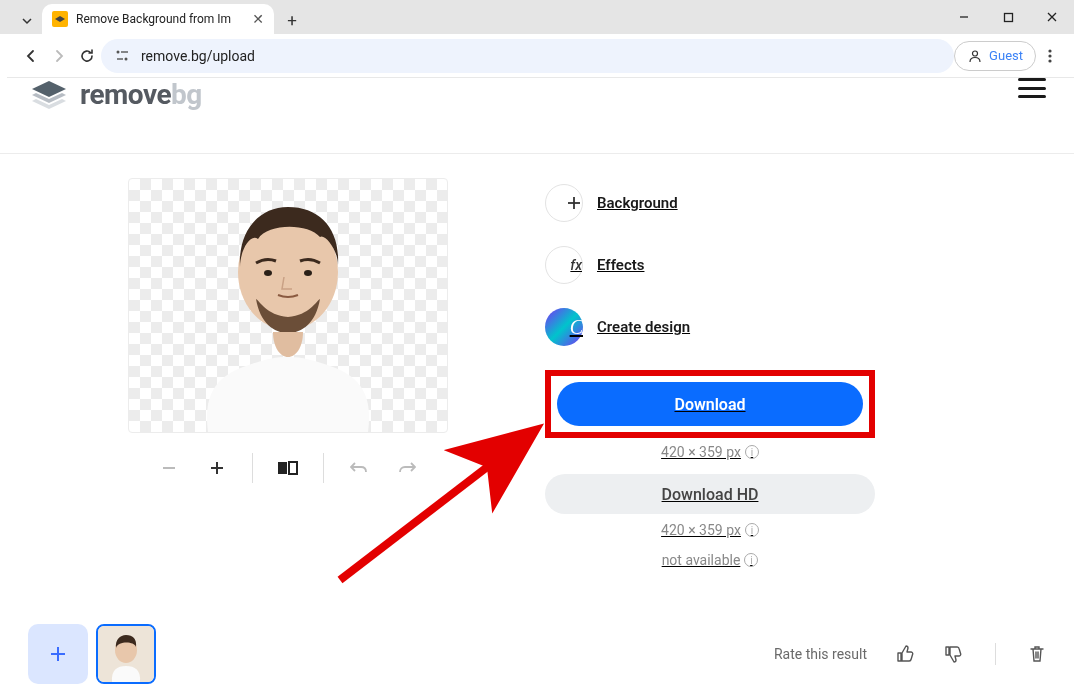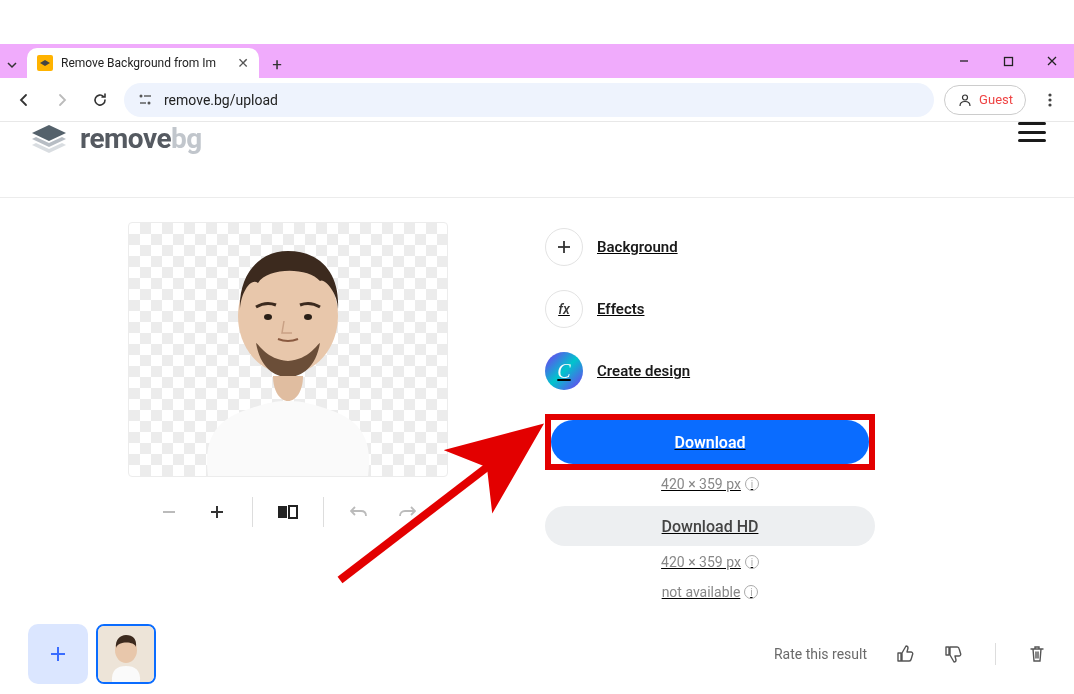--- a/index.html
+++ b/index.html
@@ -1,36 +1,36 @@
 <!DOCTYPE html>
 <html><head>
 <meta charset="utf-8">
 <style>
 * { margin: 0; padding: 0; box-sizing: border-box; font-family: -apple-system, BlinkMacSystemFont, "Segoe UI", Roboto, sans-serif; }
 body { width: 1074px; height: 694px; background: #fff; overflow: hidden; position: relative; }
 
 
-.browser-top { background: #f0abfc; height: 34px; display: flex; align-items: flex-end; padding-left: 1px; position: relative; margin-top: 44px; }
+.browser-top { background: #e5e5e5; height: 34px; display: flex; align-items: flex-end; padding-left: 16px; position: relative; }
 .tab-dropdown { width: 22px; height: 26px; display:flex; align-items:center; justify-content:center; color:#333; }
 .tab { background: #fff; height: 30px; border-radius: 10px 10px 0 0; display: flex; align-items: center; padding: 0 10px; width: 232px; gap: 8px; margin-left: 4px; }
 .tab .favicon { width: 16px; height: 16px; display:flex; align-items:center; justify-content:center; }
 .tab .favicon svg { width:16px; height:16px; }
 .tab .tab-title { font-size: 12px; color: #222; flex: 1; white-space: nowrap; overflow: hidden; text-overflow: ellipsis; }
 .tab .tab-close { color: #555; font-size: 14px; }
 .new-tab { width: 28px; height: 28px; display:flex; align-items:center; justify-content:center; color:#333; font-size:17px; margin-left:4px; }
 .win-controls { position:absolute; right:0; top:0; display:flex; height:34px; }
 .win-controls div { width:44px; display:flex; align-items:center; justify-content:center; color:#222; font-size:14px; }
 
-.toolbar { height: 44px; background:#fff; display:flex; align-items:center; padding: 12px 10px; gap: 10px; border-bottom: 1px solid #e8e8e8;}
+.toolbar { height: 44px; background:#fff; display:flex; align-items:center; padding: 12px 10px; border-bottom: 1px solid #e8e8e8; margin-left: 7px;}
 .nav-btn { width:28px; height:28px; display:flex; align-items:center; justify-content:center; color:#333; border-radius:50%; }
 .nav-btn.disabled { color:#aaa; }
 .url-bar { flex:1; height:34px; background:#eef3fd; border-radius:17px; display:flex; align-items:center; padding:0 14px; gap:10px; }
 .url-bar .site-chip { color:#4a4a4a; font-size:14px; }
 .url-text { font-size:14px; color:#222; }
-.guest-chip { height:30px; border:1px solid #ccc; border-radius:15px; display:flex; align-items:center; padding:0 12px; gap:6px; font-size:13px; color:#ef4444; }
+.guest-chip { height:30px; border:1px solid #ccc; border-radius:15px; display:flex; align-items:center; padding:0 12px; gap:6px; font-size:13px; color:#3b82f6; }
 .kebab { width:28px; height:28px; display:flex; align-items:center; justify-content:center; color:#333; }
 
 
 .page-header { height:76px; display:flex; align-items:flex-start; justify-content:space-between; padding: 0 28px; border-bottom:1px solid #ececec; }
 .logo { display:flex; align-items:center; gap:10px; }
 .logo-stack { width:42px; height:32px; position:relative; }
 .logo-text { font-size:28px; font-weight:700; letter-spacing:-0.5px; }
 .logo-text .dark { color:#555a61; }
 .logo-text .light { color:#c1c6cc; }
 .hamburger { width:28px; height:20px; display:flex; flex-direction:column; justify-content:space-between; }
@@ -42,26 +42,26 @@
 .preview-box { width:320px; height:255px; border:1px solid #ececec; border-radius:4px; background: repeating-conic-gradient(#ececec 0% 25%, #fff 0% 50%) 0 0 / 22px 22px; position:relative; overflow:hidden; margin-left:30px;}
 .preview-person { position:absolute; left:50%; bottom:0; transform:translateX(-50%); }
 
 .img-controls { display:flex; align-items:center; gap:22px; margin-top:20px; margin-left:30px;}
 .img-controls .ctrl { width:26px; height:26px; display:flex; align-items:center; justify-content:center; color:#333; }
 .img-controls .ctrl.disabled { color:#bbb; }
 .img-controls .divider { width:1px; height:30px; background:#ddd; }
 
 .right-col { padding-top:6px; }
 .tool-row { display:flex; align-items:center; gap:14px; margin-bottom:24px; }
-.tool-icon { width:38px; height:38px; border:1px solid #e3e3e3; border-radius:50%; display:flex; align-items:center; justify-content:center; color:#363636; }
+.tool-icon { width:38px; height:38px; border:1px solid #e3e3e3; border-radius:50%; display:flex; align-items:center; justify-content:flex-end; color:#363636; }
 .tool-icon.canva { border:none; background:linear-gradient(135deg,#7b2ff7,#00c4cc,#7b2ff7); }
 .tool-label { font-size:15px; font-weight:600; color:#1a1a1a; }
 
 .dl-wrap { width:330px; }
-.highlight-box { border:6px solid #e30000; padding:0; margin-bottom:6px;}
+.highlight-box { border:6px solid #e30000; padding:6px; margin-bottom:6px;}
 .btn-primary { width:100%; height:44px; background:#0a6cff; border-radius:24px; color:#fff; font-size:16px; font-weight:600; display:flex; align-items:center; justify-content:center; }
 .info-line { text-align:center; color:#888; font-size:14px; margin-bottom:14px; display:flex; align-items:center; justify-content:center; gap:4px;}
 .info-line .info-ic { width:14px; height:14px; border:1px solid #aaa; border-radius:50%; font-size:10px; display:inline-flex; align-items:center; justify-content:center; color:#aaa;}
 .btn-secondary { width:100%; height:40px; background:#edeff1; border-radius:24px; color:#444; font-size:16px; font-weight:500; display:flex; align-items:center; justify-content:center; margin-bottom:8px;}
 
 
 .bottom { position:absolute; bottom:10px; left:0; right:0; padding: 0 28px; display:flex; align-items:center; justify-content:space-between; }
 .thumbs { display:flex; gap:8px; }
 .thumb-add { width:60px; height:60px; background:#dbe6ff; border-radius:10px; display:flex; align-items:center; justify-content:center; color:#3a6dff; font-size:22px;}
 .thumb-img { width:60px; height:60px; border:2px solid #0a6cff; border-radius:8px; background:#f7f2ed; display:flex; align-items:center; justify-content:center; overflow:hidden;}

